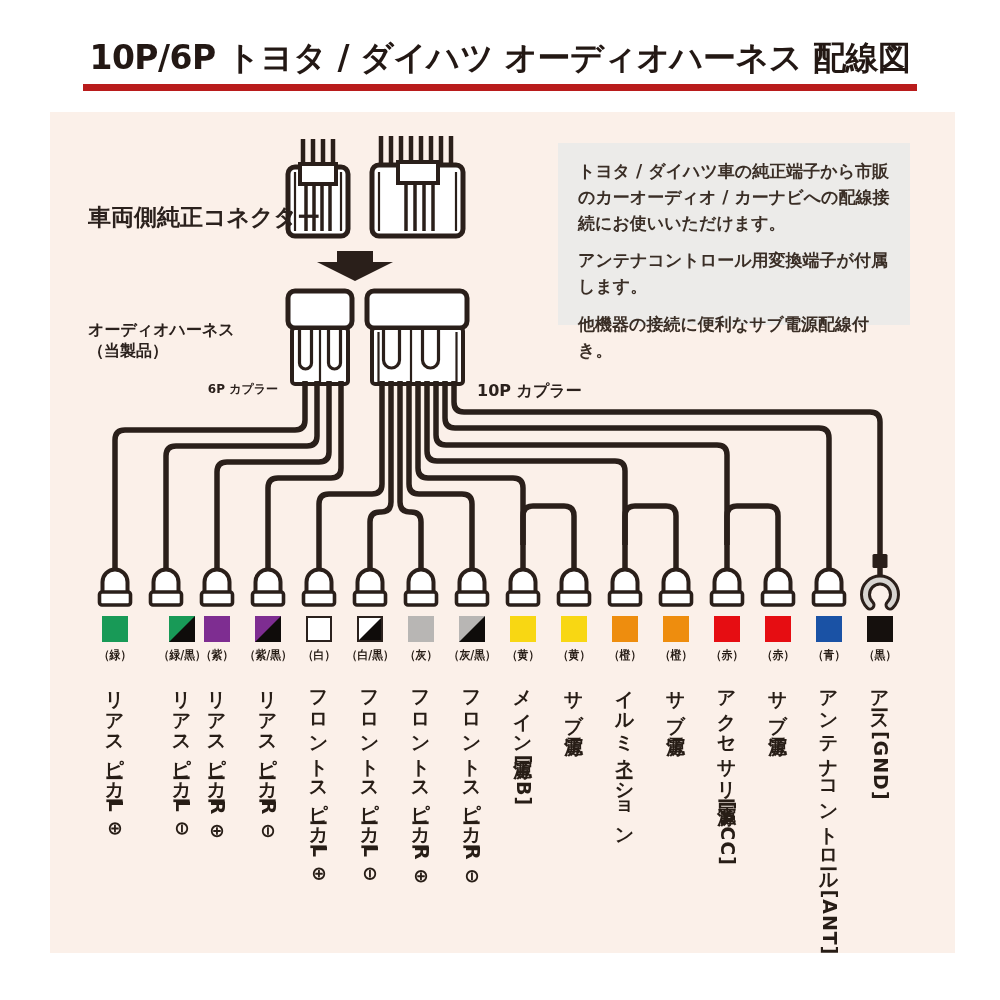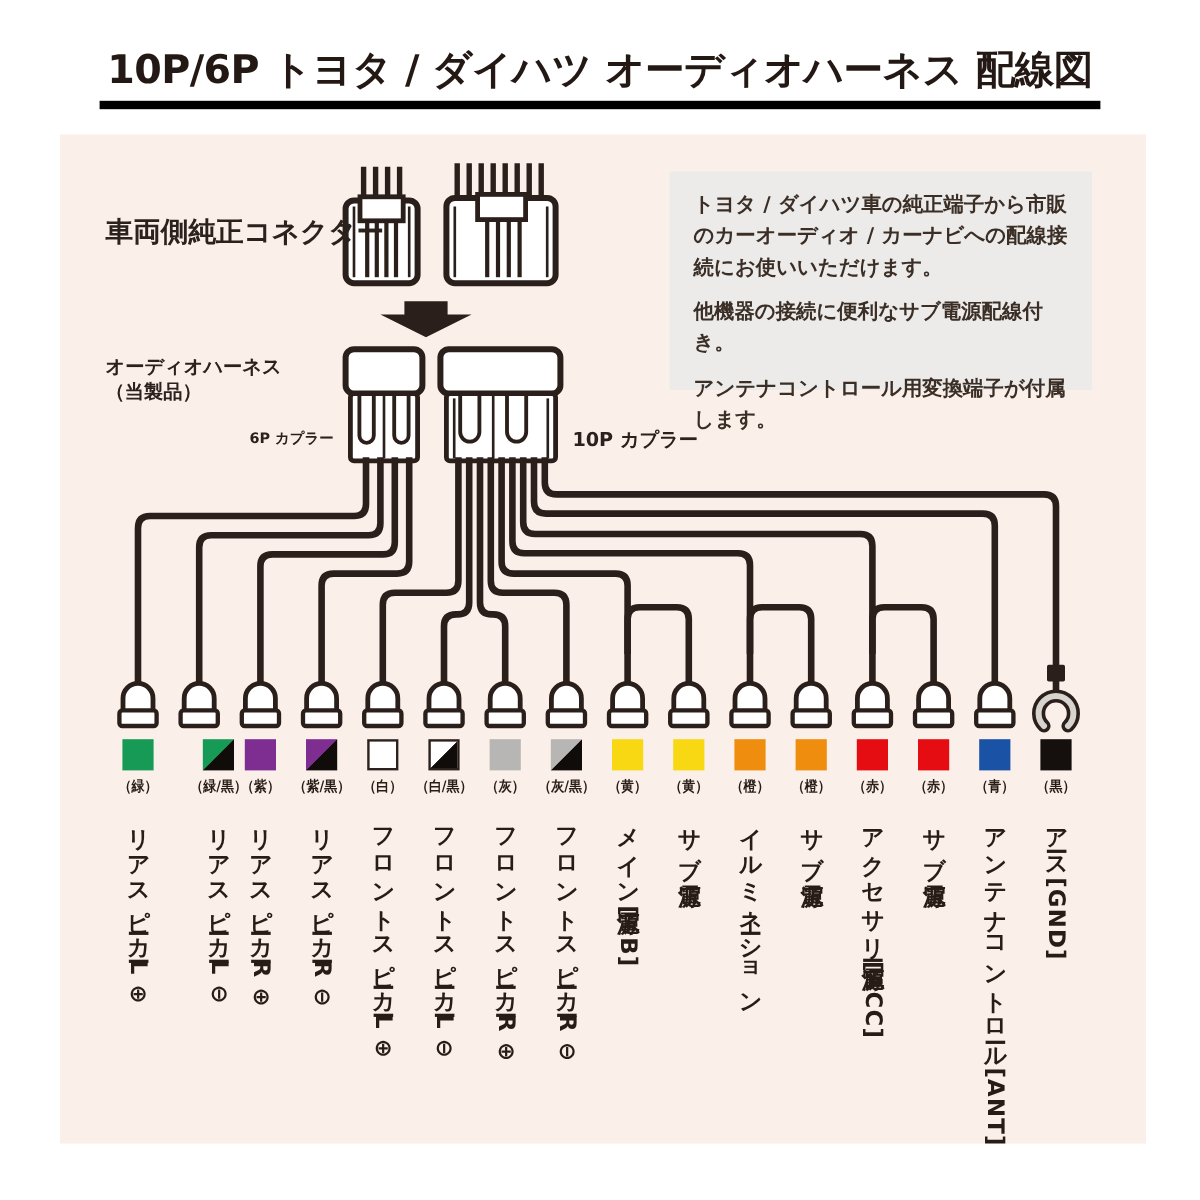--- a/index.html
+++ b/index.html
@@ -3,25 +3,25 @@
 <meta charset="utf-8">
 <style>
   html,body{margin:0;padding:0;}
   body{
     width:1000px;height:1000px;position:relative;background:#ffffff;
     font-family:"DejaVu Sans", sans-serif;color:#2b211d;overflow:hidden;
   }
   .title-wrap{position:absolute;top:36px;left:0;width:1000px;text-align:center;}
   .title{
     display:inline-block;font-size:33px;font-weight:bold;color:#231814;
-    letter-spacing:-0.5px;border-bottom:7px solid #000000;padding:0 6px 3px 6px;white-space:nowrap;text-align:center;
+    letter-spacing:-0.5px;border-bottom:7px solid #b91c1c;padding:0 6px 3px 6px;white-space:nowrap;text-align:center;
   }
   .panel{position:absolute;left:50px;top:112px;width:905px;height:841px;background:#fbf0e9;}
   #diagram{position:absolute;left:50px;top:112px;width:905px;height:841px;}
-  .lbl{position:absolute;font-weight:bold;color:#2b211d;white-space:nowrap;}
+  .lbl{position:absolute;font-weight:bold;color:#2b211d;white-space:nowrap;margin-top:24px;}
   #lbl-vehicle{left:88px;top:178px;font-size:23px;}
   #lbl-harness{left:88px;top:296px;font-size:16px;line-height:1.3;white-space:normal;width:270px;}
   #lbl-6p{left:180px;top:357px;width:98px;font-size:12px;text-align:right;}
   #lbl-10p{left:477px;top:357px;font-size:16px;}
   .infobox{
     position:absolute;left:558px;top:143px;width:352px;height:182px;background:#ecebe9;
     box-sizing:border-box;padding:16px 20px;font-size:17px;font-weight:bold;
     line-height:1.52;color:#3a2e26;
   }
   .infobox p{margin:0 0 12px 0;}
@@ -140,22 +140,22 @@
 <div class="lbl" id="lbl-vehicle">車両側純正コネクター</div>
 <div class="lbl" id="lbl-harness">
   <span>オーディオハーネス</span><br>
   <span>（当製品）</span>
 </div>
 <div class="lbl" id="lbl-6p">6P カプラー</div>
 <div class="lbl" id="lbl-10p">10P カプラー</div>
 
 <div class="infobox">
   <p>トヨタ / ダイハツ車の純正端子から市販のカーオーディオ / カーナビへの配線接続にお使いいただけます。</p>
+  <p>アンテナコントロール用変換端子が付属します。</p>
   <p>他機器の接続に便利なサブ電源配線付き。</p>
-  <p>アンテナコントロール用変換端子が付属します。</p>
 </div>
 
 <div id="columns">
     <div class="col" style="left: 89px;">
       <div class="swatch" style="background: rgb(24, 154, 87);"></div>
       <div class="cap">（緑）</div>
       <div class="vlabel">リアスピーカー L ⊕</div>
     </div>
     <div class="col" style="left: 140px; margin-left: 16px;">
       <div class="swatch" style="background: linear-gradient(to right bottom, rgb(24, 154, 87) 0px, rgb(24, 154, 87) 49.5%, rgb(15, 12, 10) 50.5%, rgb(15, 12, 10) 100%);"></div>

